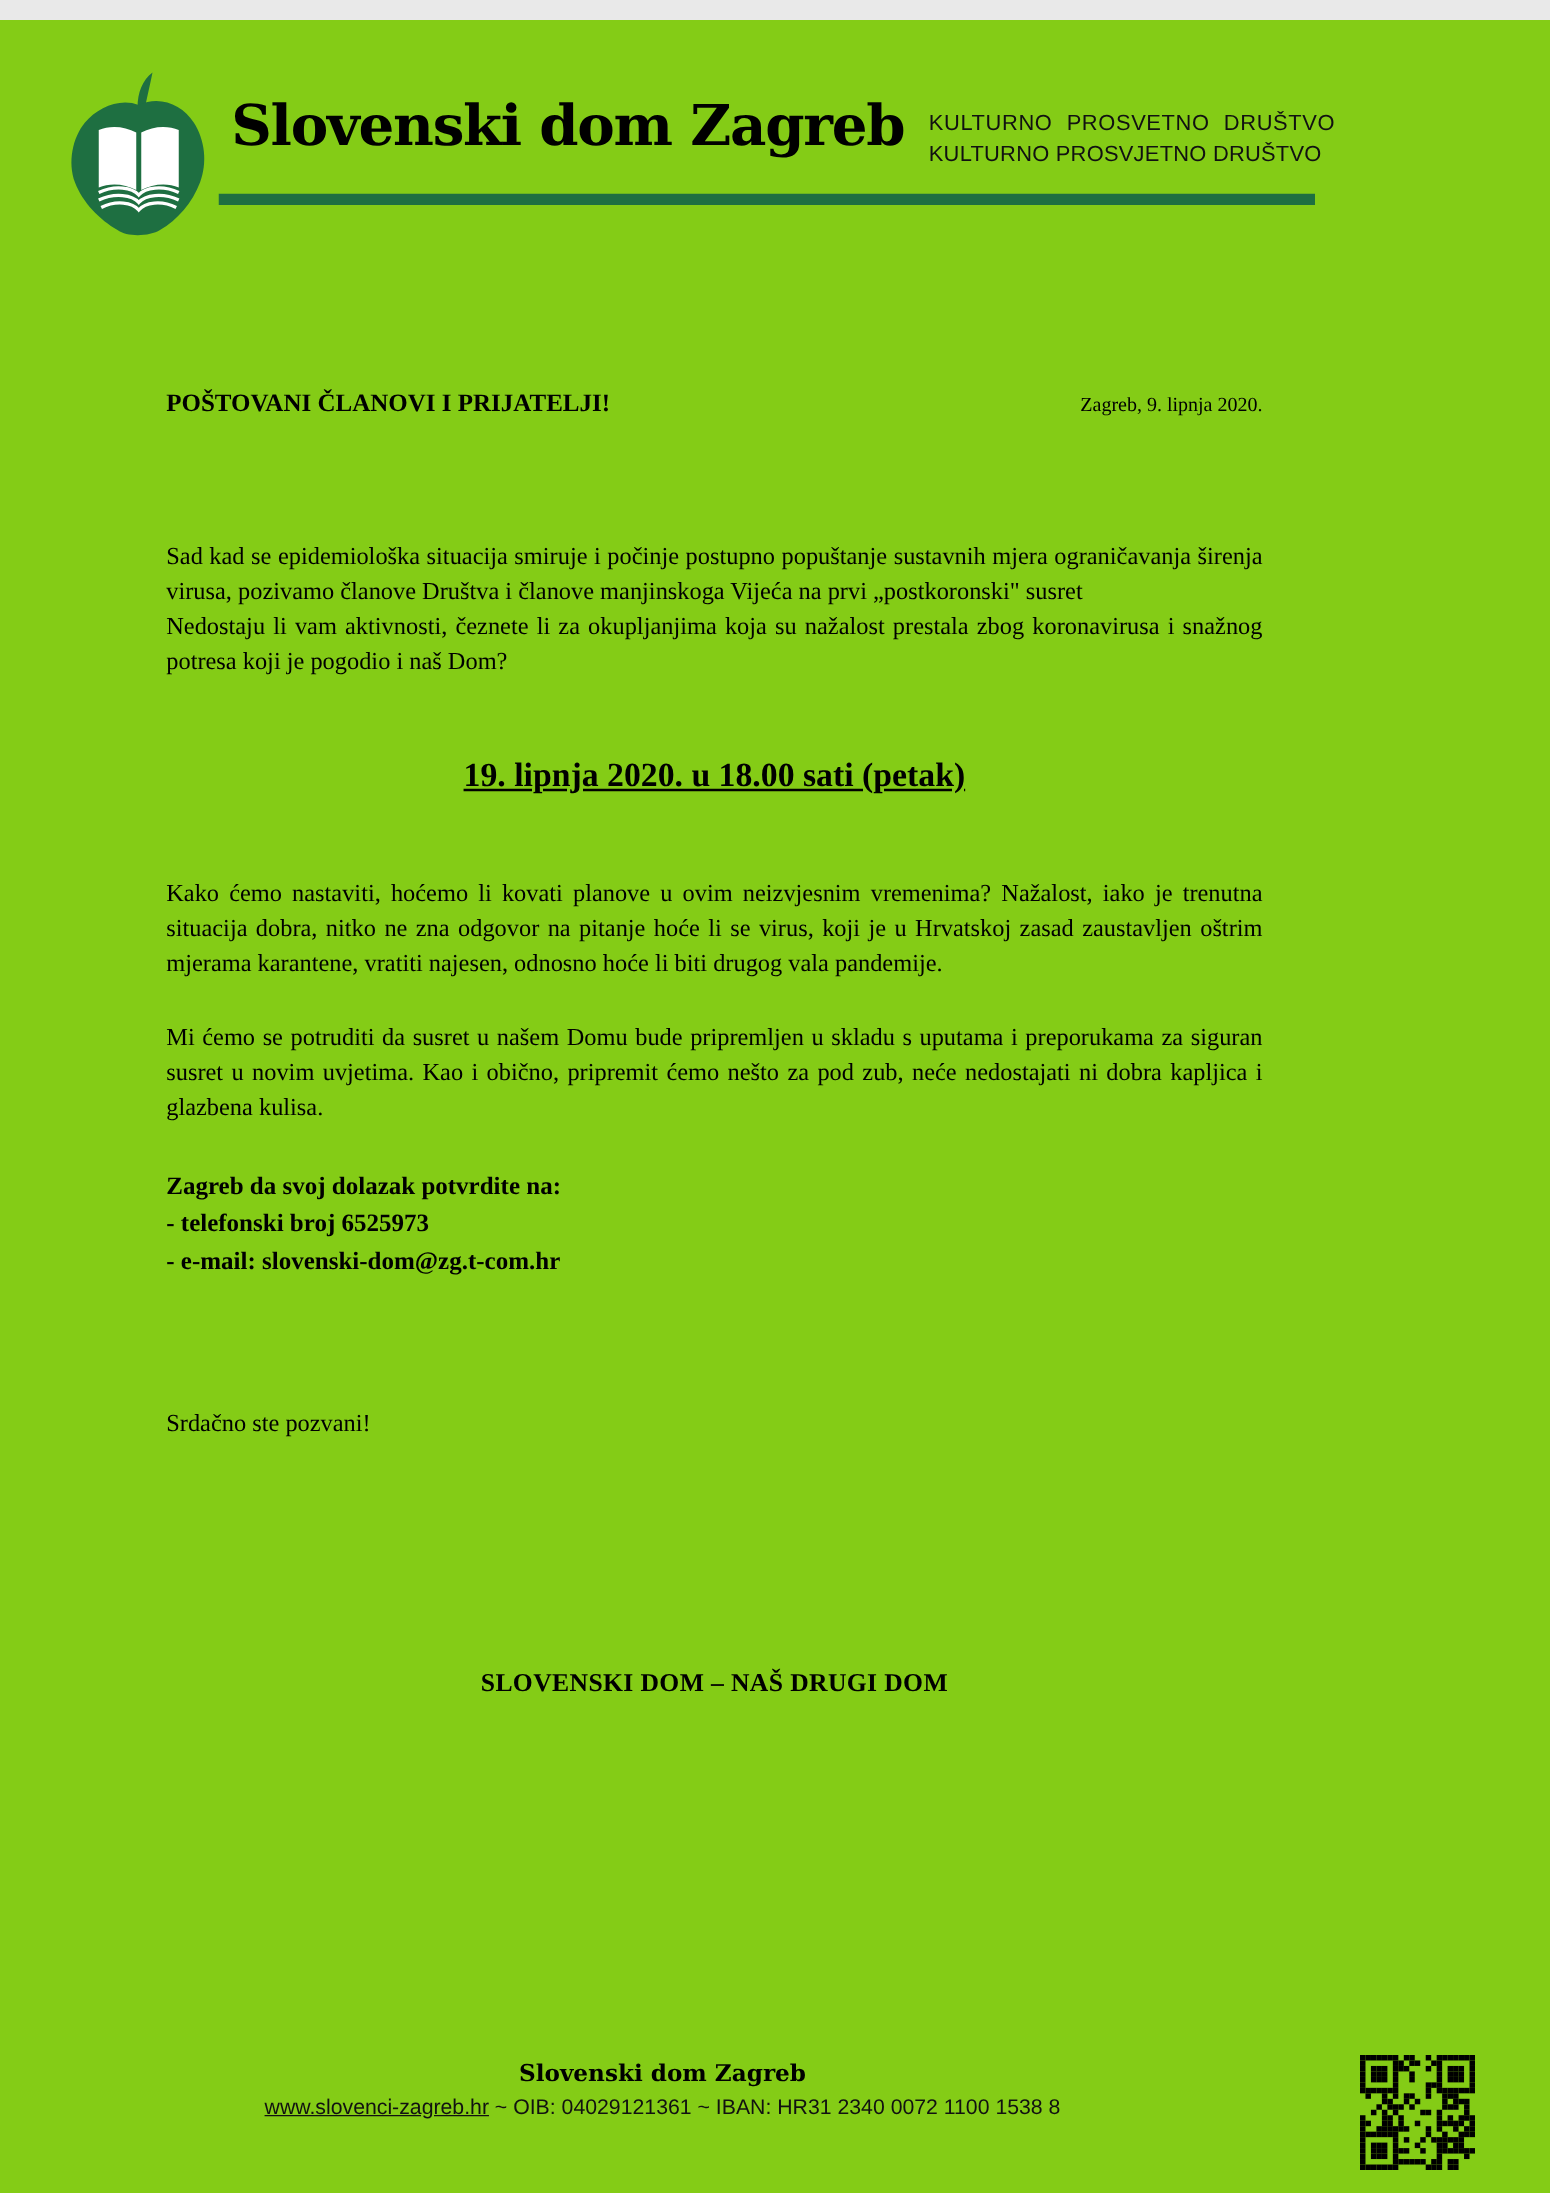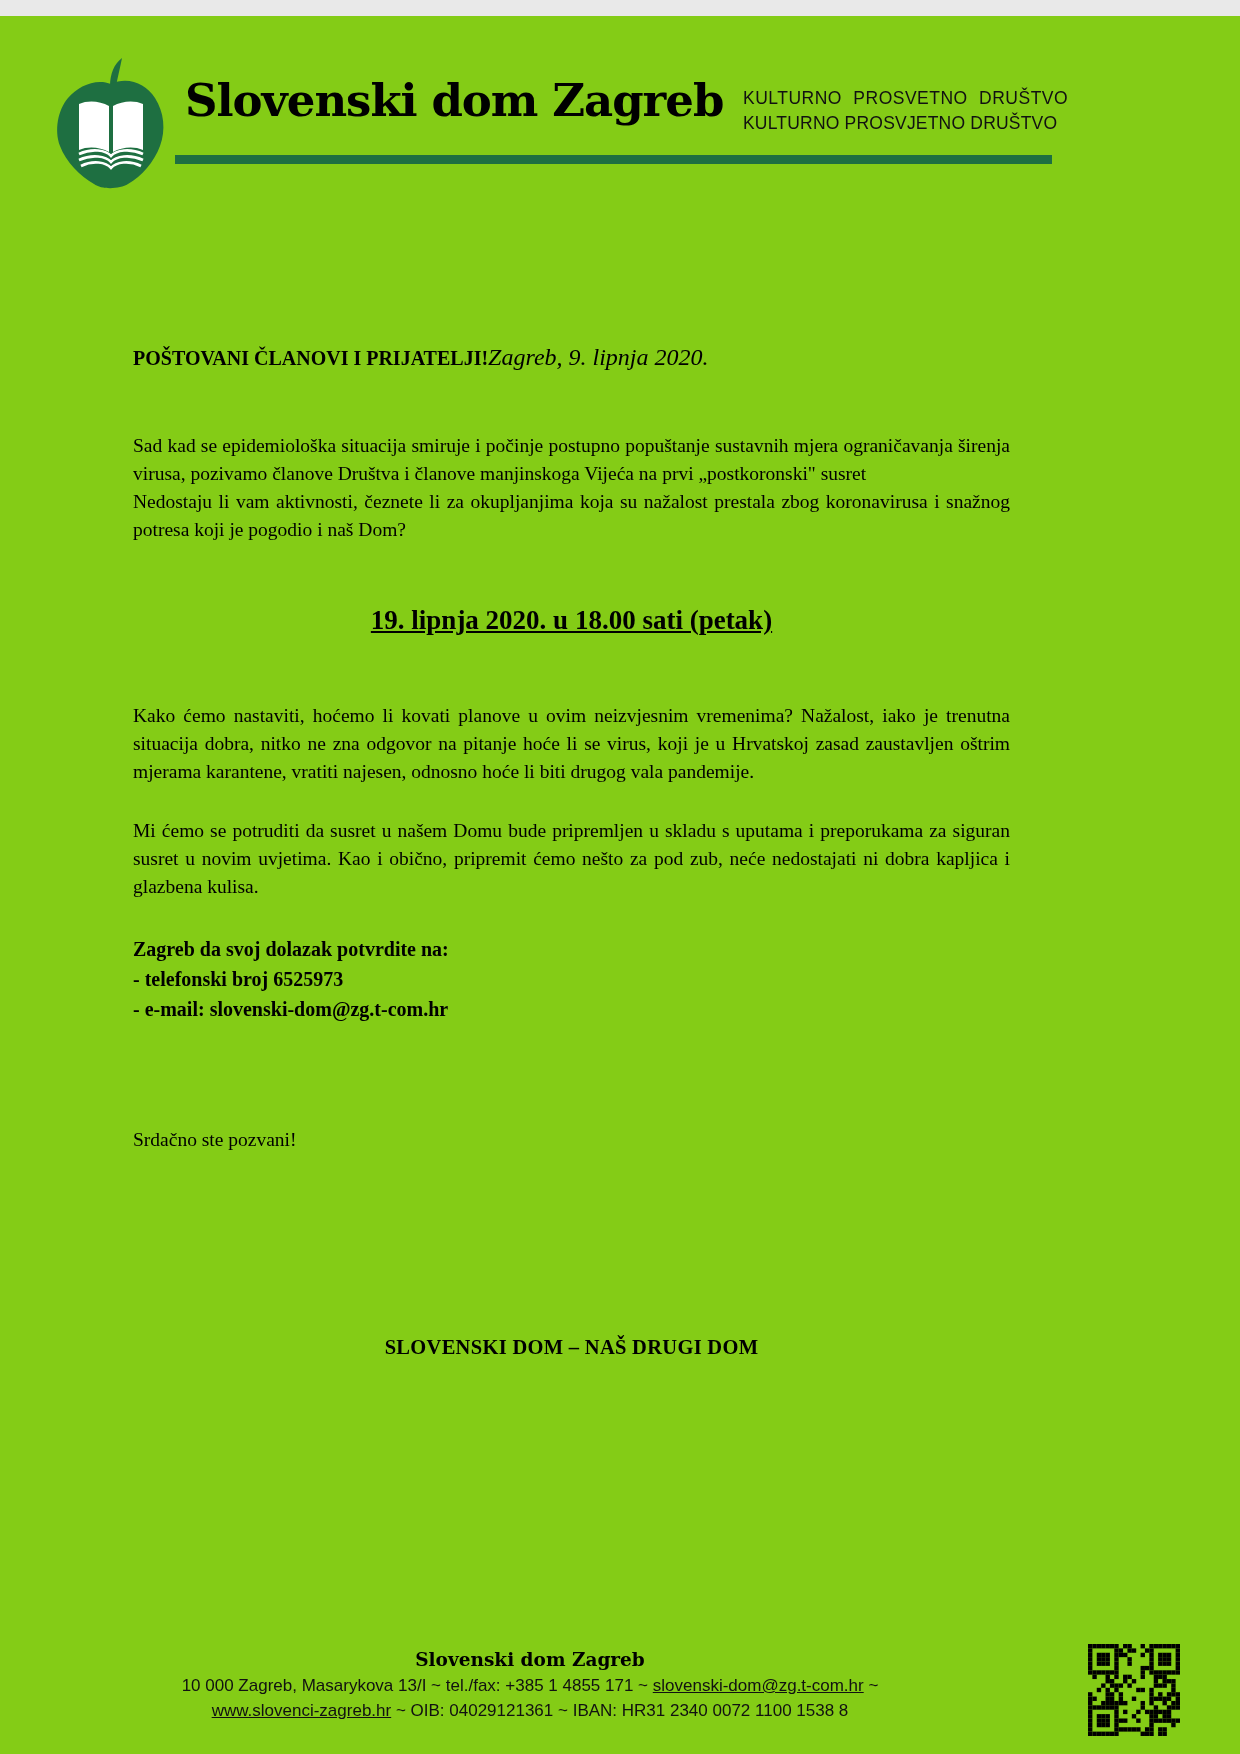--- a/index.html
+++ b/index.html
@@ -28,23 +28,23 @@
   }
   .society .l1{letter-spacing:.5px;word-spacing:6px;}
   .society .l2{letter-spacing:.2px;}
   .green-bar{
     position:absolute;left:175px;top:139px;width:877px;height:9px;
     background:var(--brand-green,#1e6f41);
   }
   
   .body-col{position:absolute;left:133px;top:0;width:877px;}
   .abs{position:absolute;left:0;width:877px;}
-  .salutation-row{top:328px;display:flex;align-items:baseline;}
+  .salutation-row{top:296px;display:flex;justify-content:space-between;align-items:baseline;}
   .salutation{font-weight:bold;font-size:20px;}
-  .dateline{font-size:24px;font-style:italic;}
+  .dateline{font-size:16px;}
   .para{font-size:19.5px;line-height:28px;text-align:justify;margin:0;}
   .pgroup1{top:416px;}
   .event-heading{
     top:589px;text-align:center;
     font-size:27px;font-weight:bold;text-decoration:underline;
     white-space:nowrap;
   }
   .p3{top:686px;}
   .p4{top:801px;}
   .contact{top:918px;font-size:20px;font-weight:bold;line-height:30px;}
@@ -125,23 +125,20 @@
     </div>
 
     <div class="abs closing">Srdačno ste pozvani!</div>
 
     <div class="abs slogan">SLOVENSKI DOM – NAŠ DRUGI DOM</div>
 
   </div>
 
   <div class="footer">
     <div class="footer-name">Slovenski dom Zagreb</div>
-    <div class="footer-line">
-      <span>10 000 Zagreb, Masarykova 13/I ~ tel./fax: +385 1 4855 171 ~ </span><span class="footer-link">slovenski-dom@zg.t-com.hr</span><span> ~</span>
-    </div>
     <div class="footer-line">
       <span class="footer-link">www.slovenci-zagreb.hr</span><span> ~ OIB: 04029121361 ~ IBAN: HR31 2340 0072 1100 1538 8</span>
     </div>
   </div>
 
   <div class="qr">
     <svg id="qr-svg" viewBox="0 0 84 84" xmlns="http://www.w3.org/2000/svg" fill="#000">
         <rect x="0" y="0" width="4" height="4"></rect>
         <rect x="4" y="0" width="4" height="4"></rect>
         <rect x="8" y="0" width="4" height="4"></rect>

